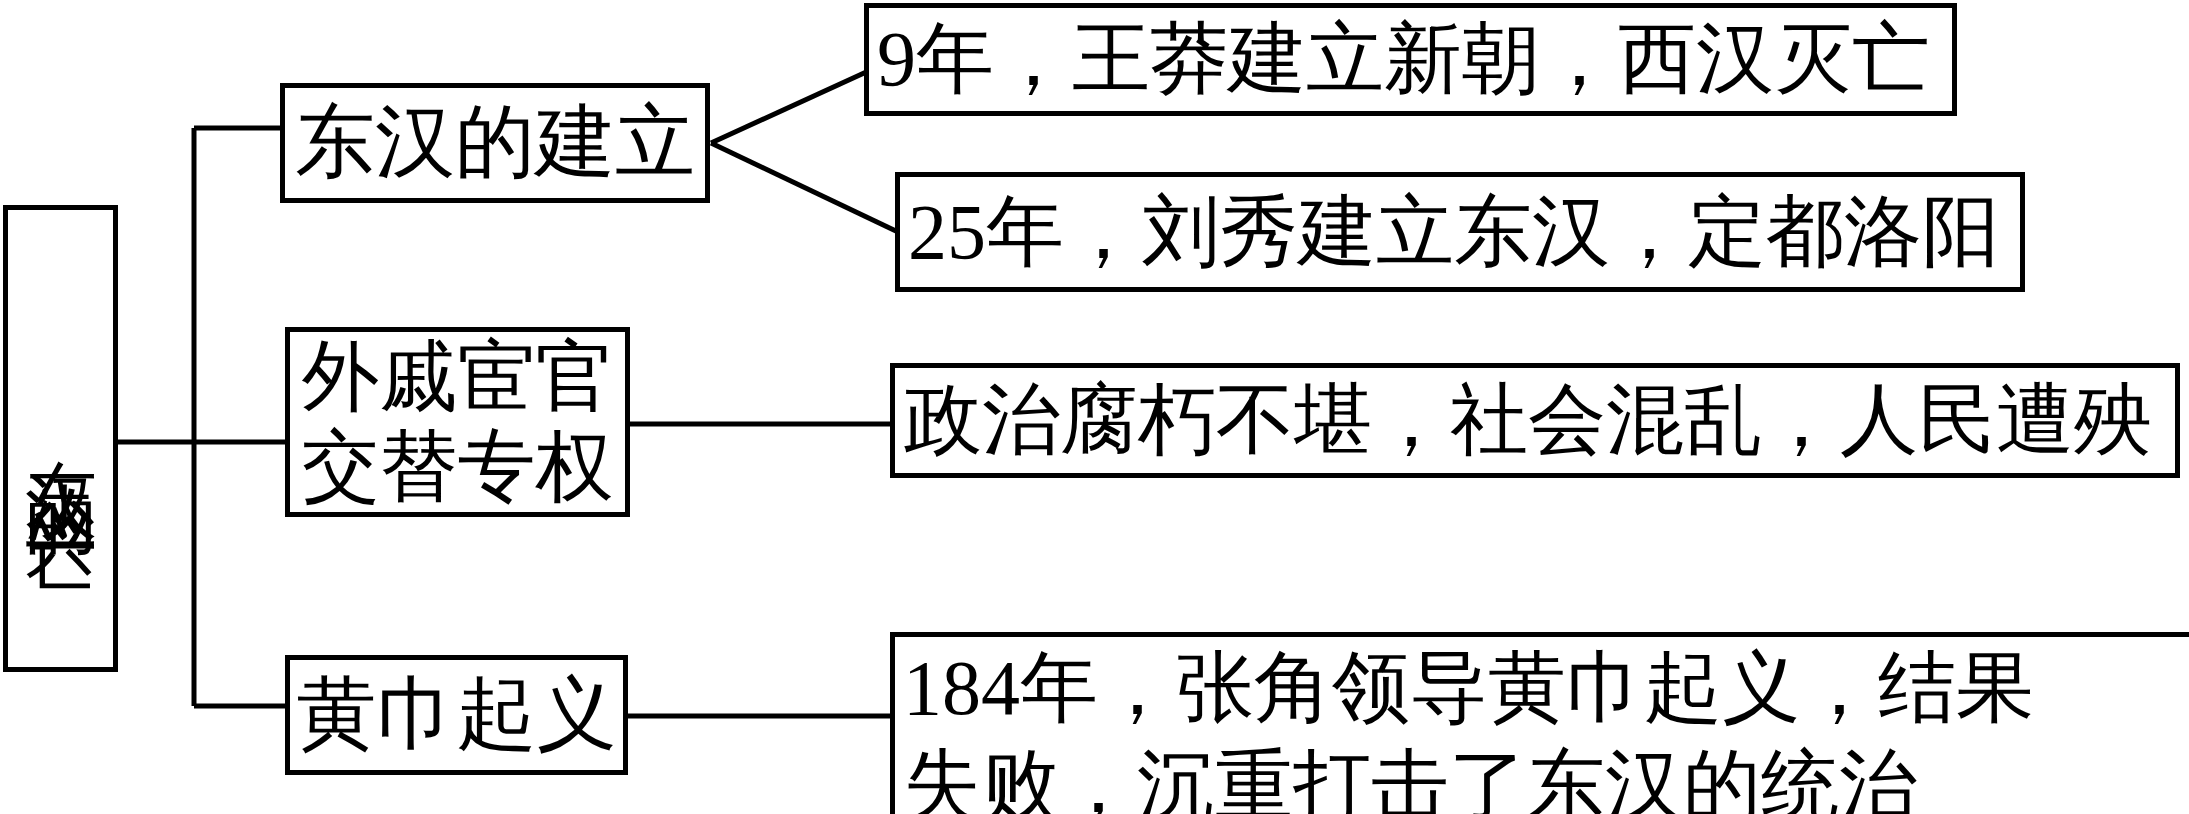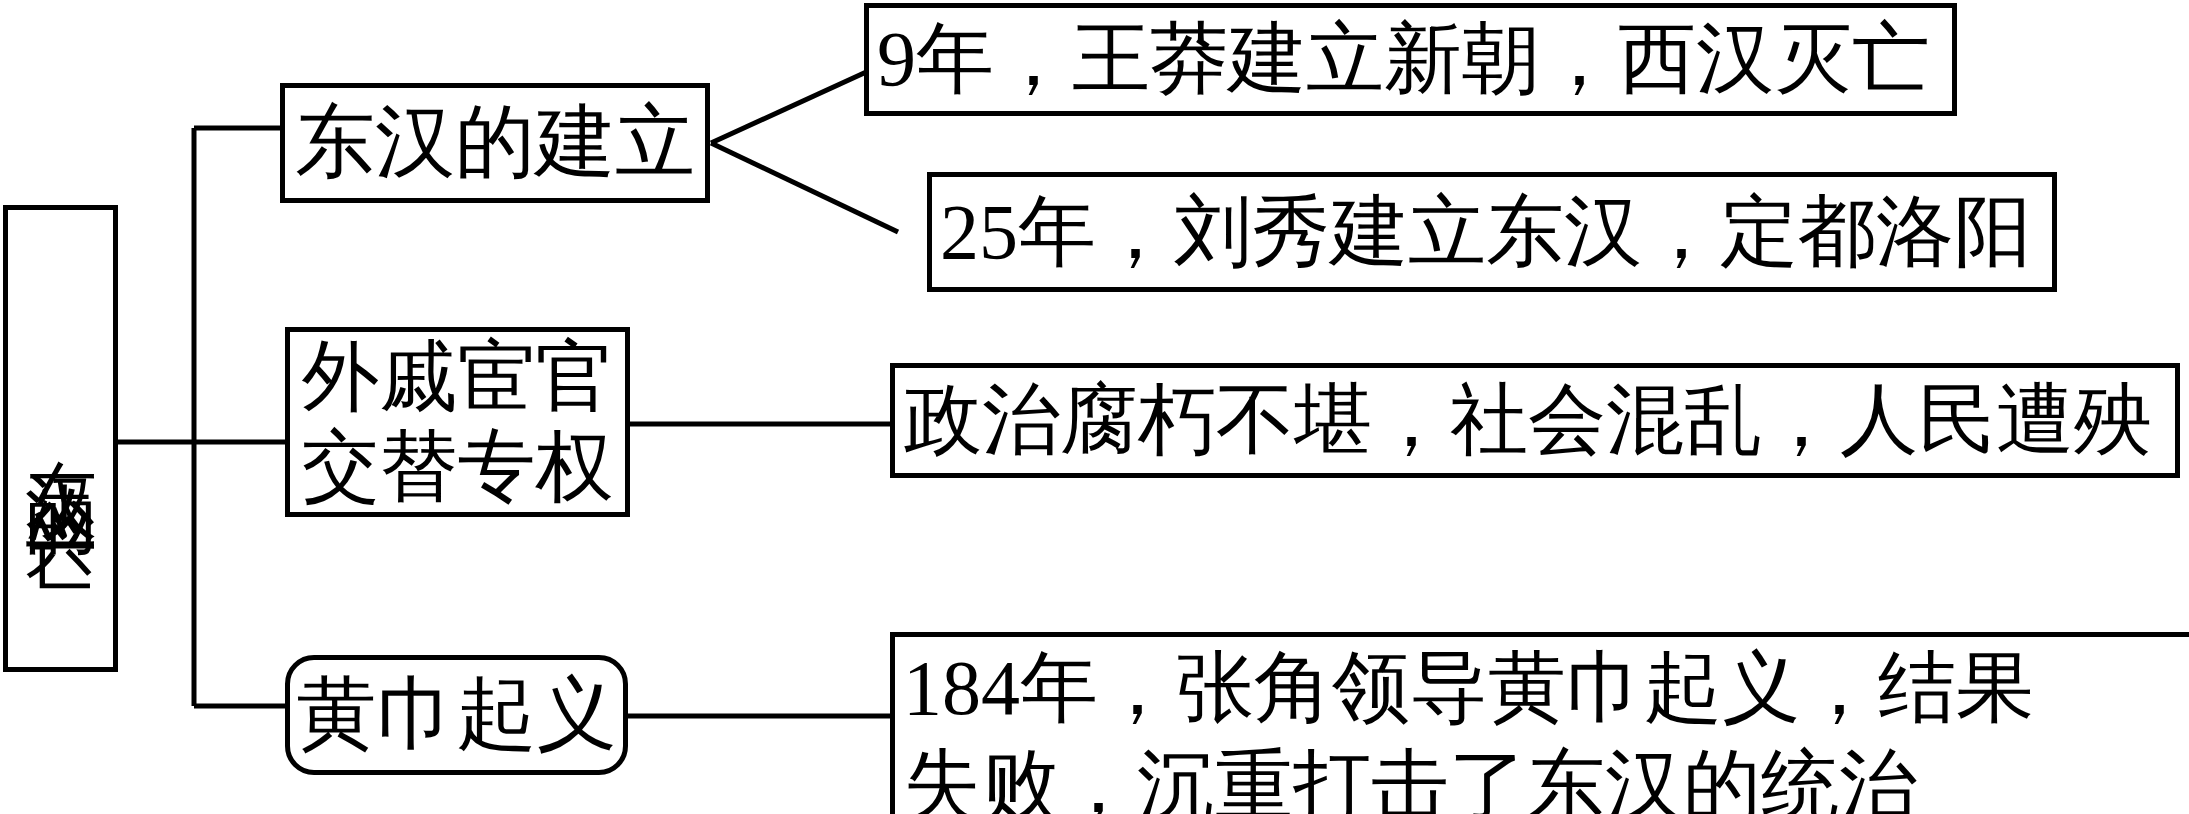--- a/index.html
+++ b/index.html
@@ -37,26 +37,26 @@
     font-size: 72px;
     line-height: 105px;
     letter-spacing: 15px;
     margin: 0 auto;
   }
 
   
   .b1 { left: 280px; top: 83px;  width: 430px; height: 120px; font-size: 80px; font-family: Liberation Mono, monospace; }
   .b2 { left: 285px; top: 327px; width: 345px; height: 190px; font-size: 78px; }
   .b2 .label { line-height: 90px; }
-  .b3 { left: 285px; top: 655px; width: 343px; height: 120px; font-size: 80px; border-radius: 29px; }
+  .b3 { left: 285px; top: 655px; width: 343px; height: 120px; font-size: 80px; }
 
   
   .detail { padding-left: 8px; }
   .d1a { left: 864px; top: 3px;   width: 1093px; height: 113px; font-size: 78px; }
-  .d1b { left: 895px; top: 172px; width: 1130px; height: 120px; font-size: 78px; margin-left: 32px; }
+  .d1b { left: 895px; top: 172px; width: 1130px; height: 120px; font-size: 78px; }
   .d2  { left: 890px; top: 363px; width: 1290px; height: 115px; font-size: 78px; padding-left: 9px; }
   .d3  { left: 890px; top: 632px; width: 1360px; height: 209px; font-size: 78px; }
   .d3 .label { line-height: 98px; }
 </style>
 </head>
 <body>
 
 <div class="canvas">
 
   <svg class="edges" viewBox="0 0 2189 814" xmlns="http://www.w3.org/2000/svg">

